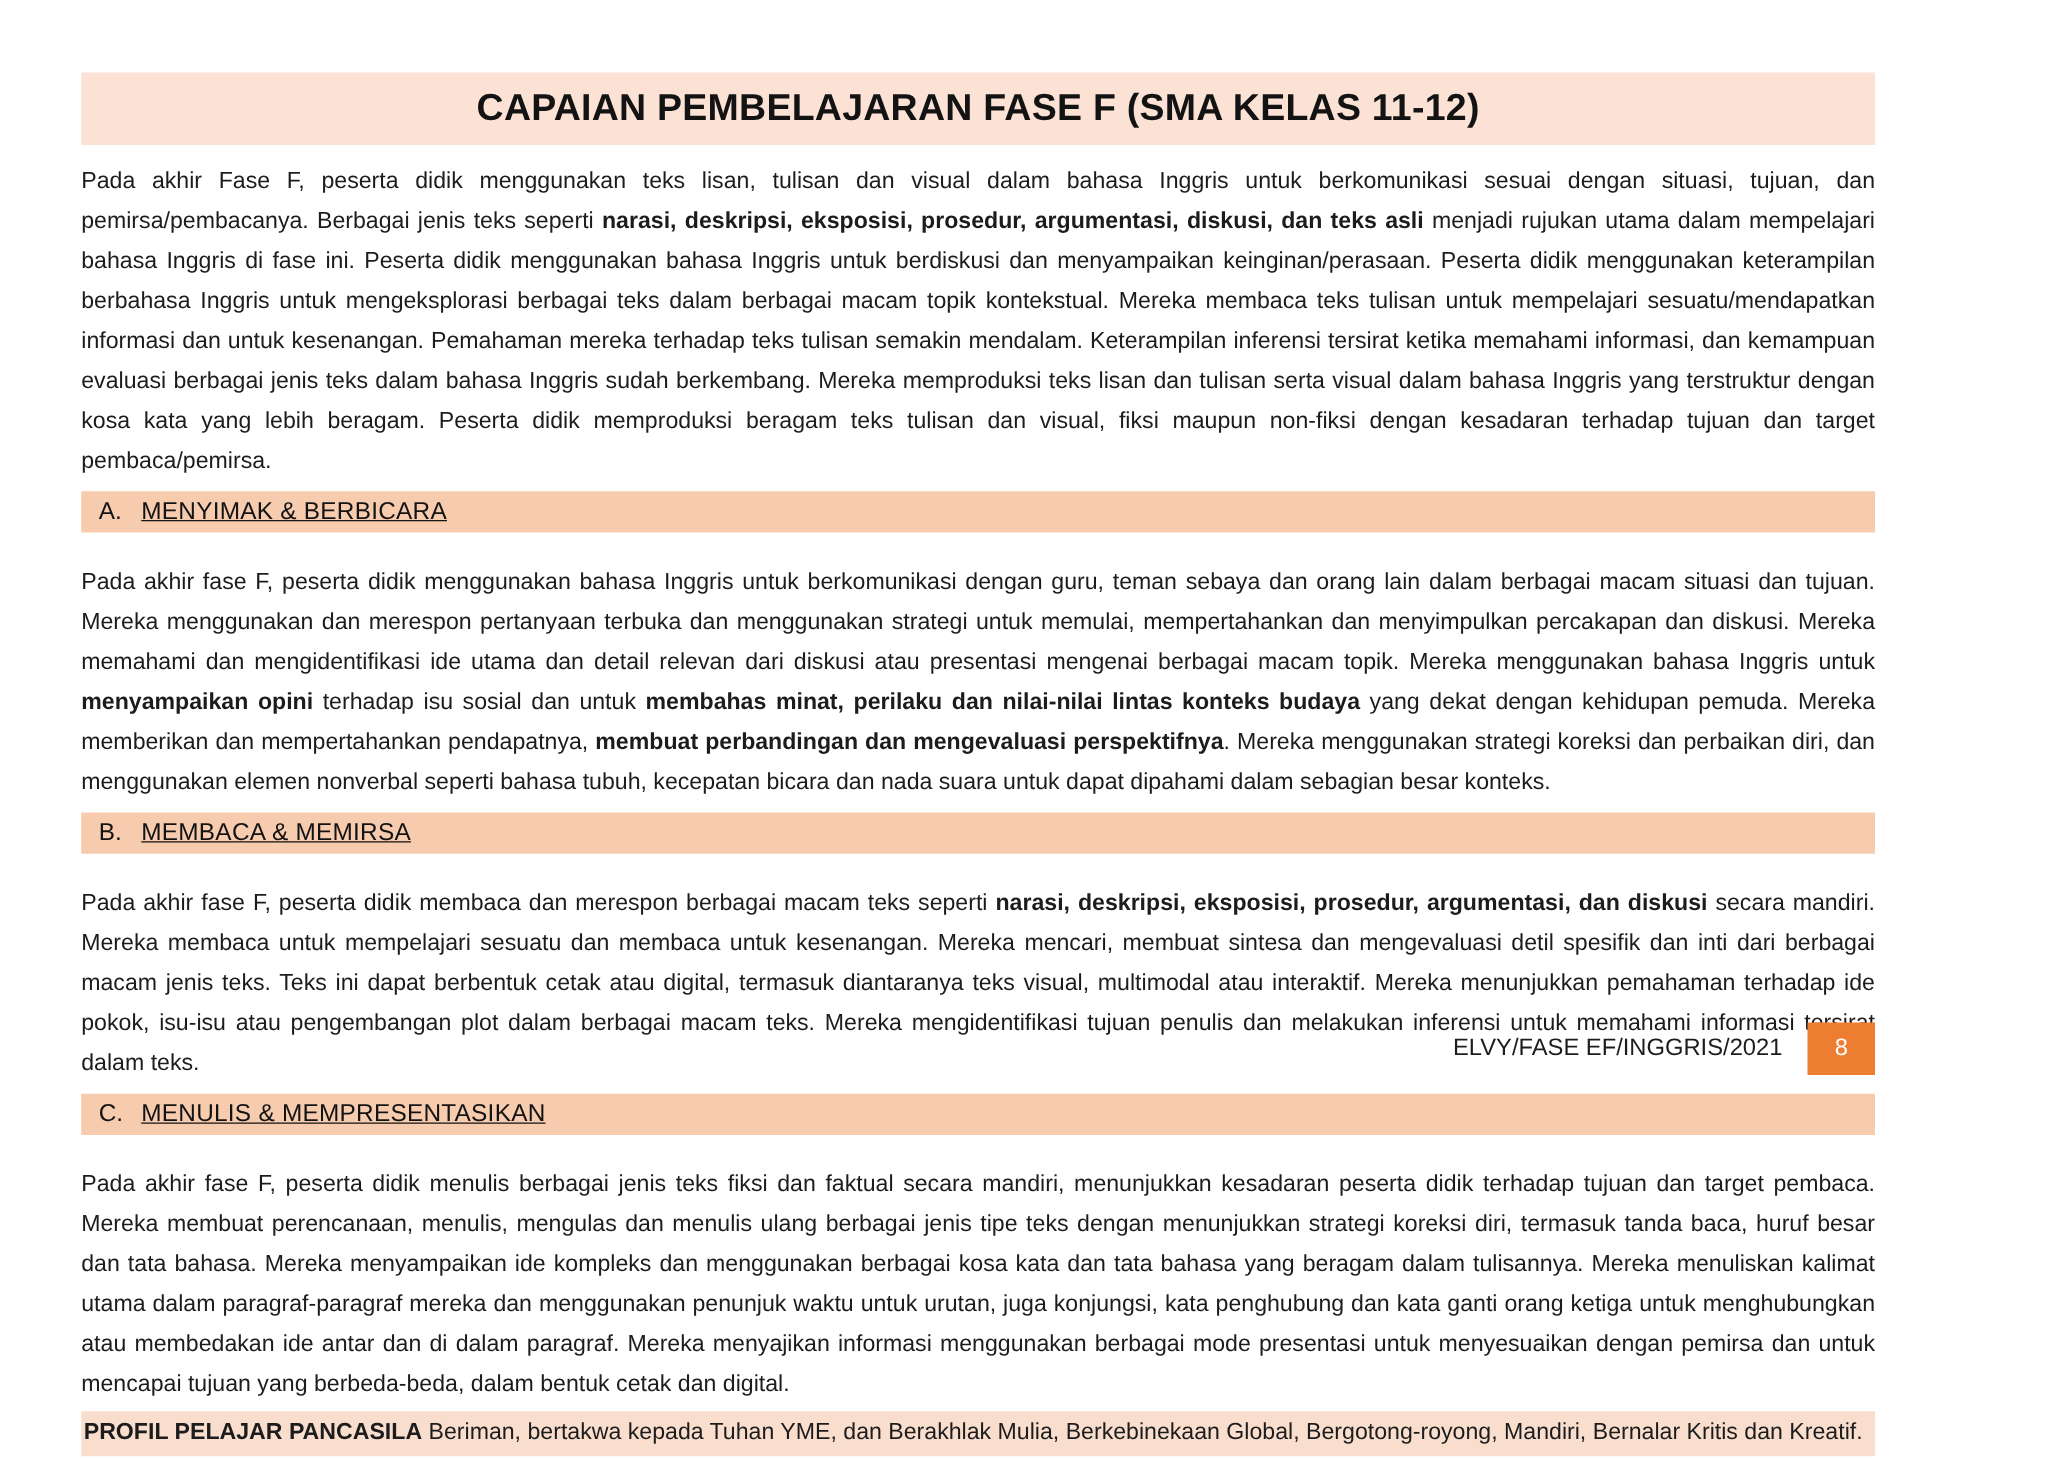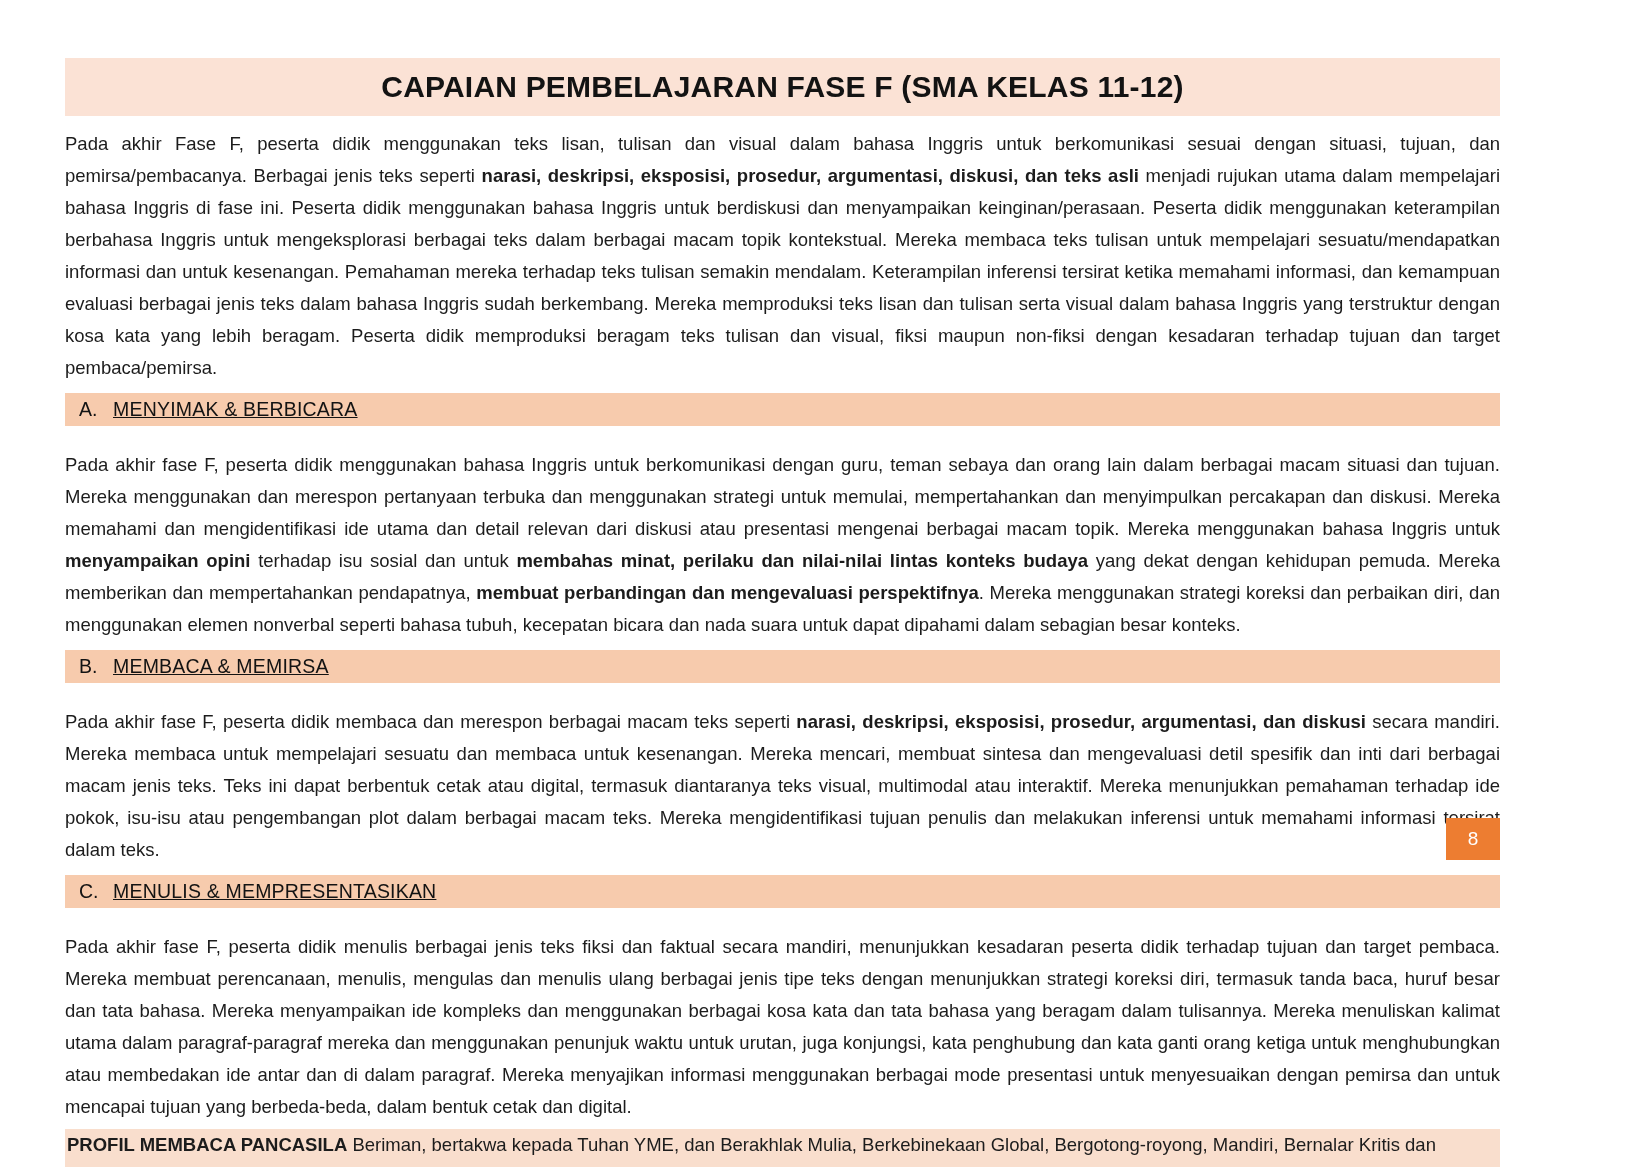--- a/index.html
+++ b/index.html
@@ -137,20 +137,21 @@
   <div class="section-bar">
     <span class="sec-letter">C.</span>
     <span class="sec-label">MENULIS &amp; MEMPRESENTASIKAN</span>
   </div>
   <div class="gap-after-bar"></div>
   <p class="body-para">
     <span>Pada akhir fase F, peserta didik menulis berbagai jenis teks fiksi dan faktual secara mandiri, menunjukkan kesadaran peserta didik terhadap tujuan dan target pembaca. Mereka membuat perencanaan, menulis, mengulas dan menulis ulang berbagai jenis tipe teks dengan menunjukkan strategi koreksi diri, termasuk tanda baca, huruf besar dan tata bahasa. Mereka menyampaikan ide kompleks dan menggunakan berbagai kosa kata dan tata bahasa yang beragam dalam tulisannya. Mereka menuliskan kalimat utama dalam paragraf-paragraf mereka dan menggunakan penunjuk waktu untuk urutan, juga konjungsi, kata penghubung dan kata ganti orang ketiga untuk menghubungkan atau membedakan ide antar dan di dalam paragraf. Mereka menyajikan informasi menggunakan berbagai mode presentasi untuk menyesuaikan dengan pemirsa dan untuk mencapai tujuan yang berbeda-beda, dalam bentuk cetak dan digital.</span>
   </p>
 
   <div class="profil-block">
-    <b>PROFIL MEMBACA PANCASILA</b><span> Beriman, bertakwa kepada Tuhan YME, dan Berakhlak Mulia, Berkebinekaan Global, Bergotong-royong, Mandiri, Bernalar Kritis dan Kreatif.</span>
+    <b>PROFIL PELAJAR PANCASILA</b><span> Beriman, bertakwa kepada Tuhan YME, dan Berakhlak Mulia, Berkebinekaan Global, Bergotong-royong, Mandiri, Bernalar Kritis dan Kreatif.</span>
   </div>
 
   <div class="footer">
+    <span class="footer-text">ELVY/FASE EF/INGGRIS/2021</span>
     <span class="page-num-box">8</span>
   </div>
 
 </div>
 
 </body></html>

